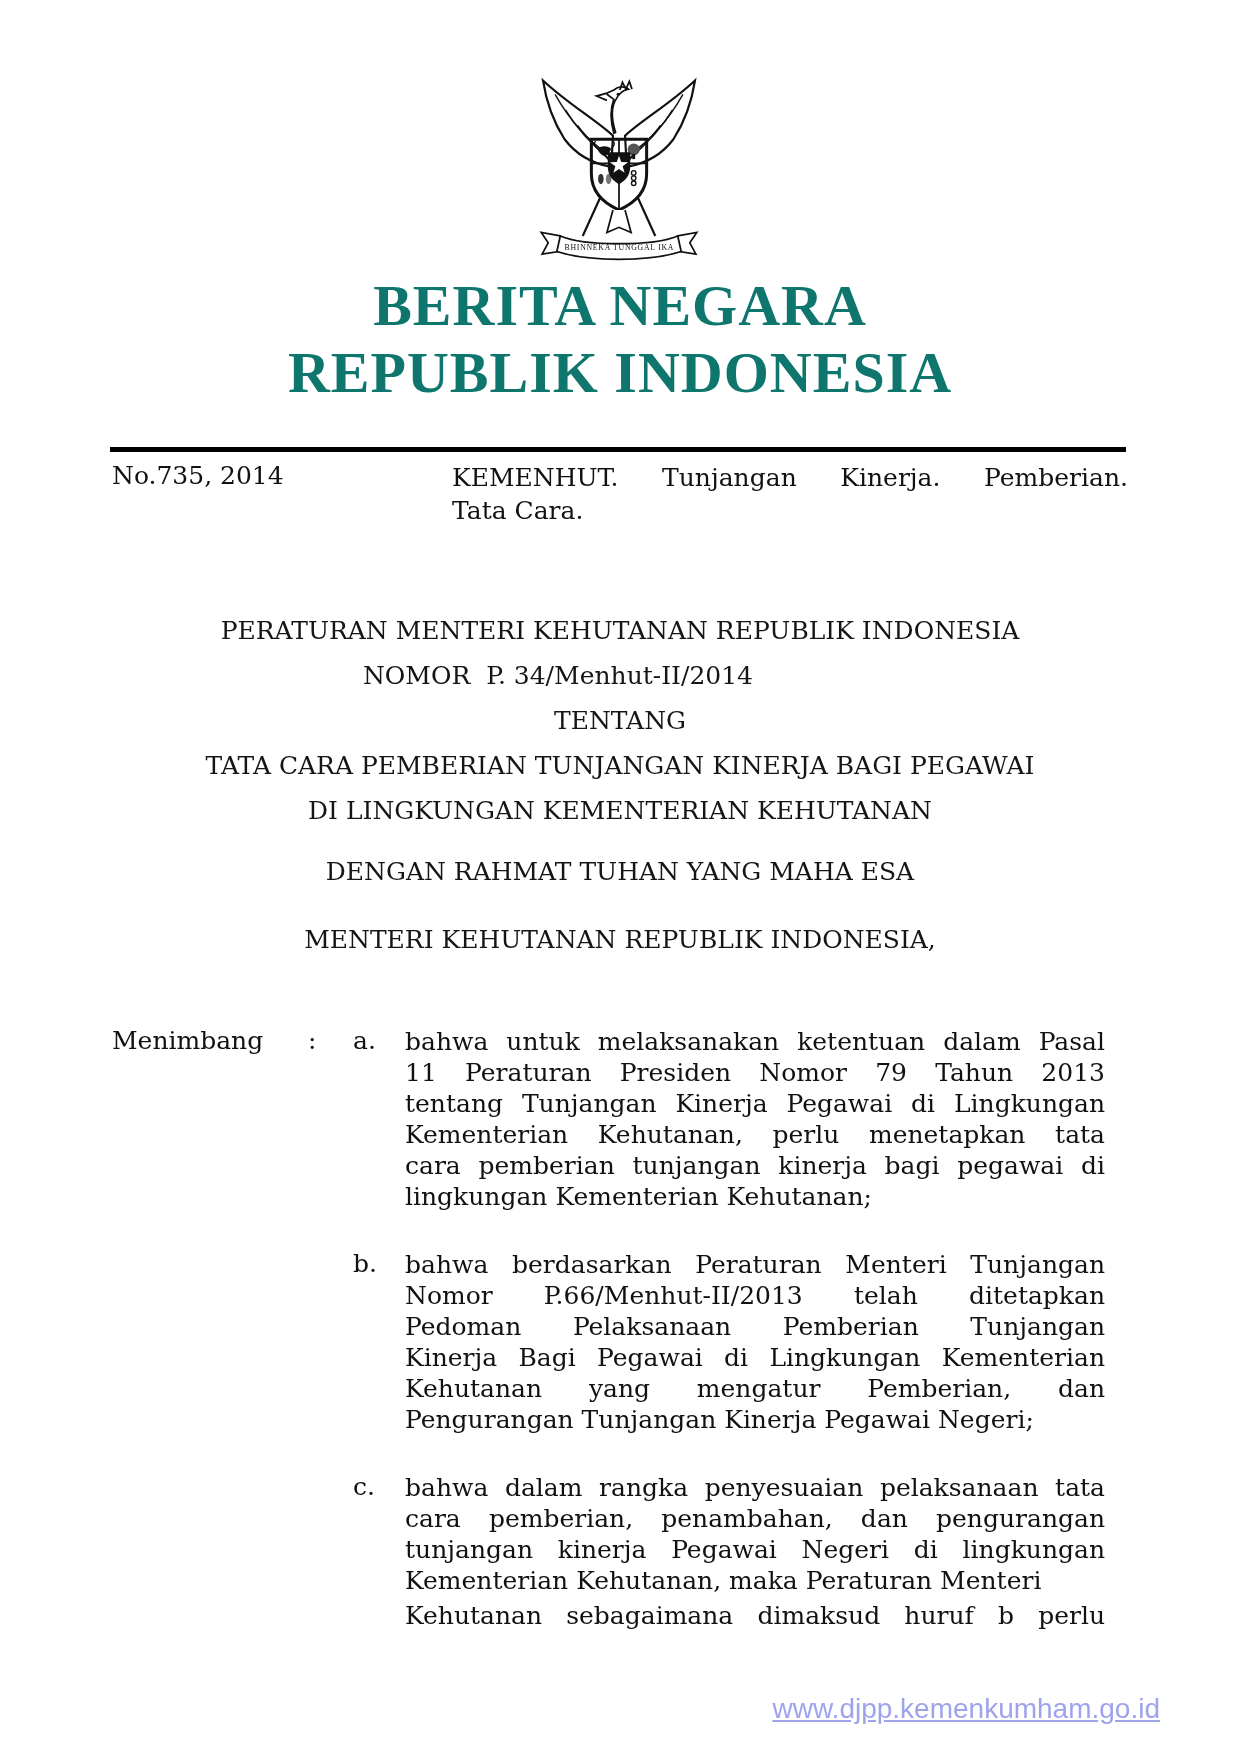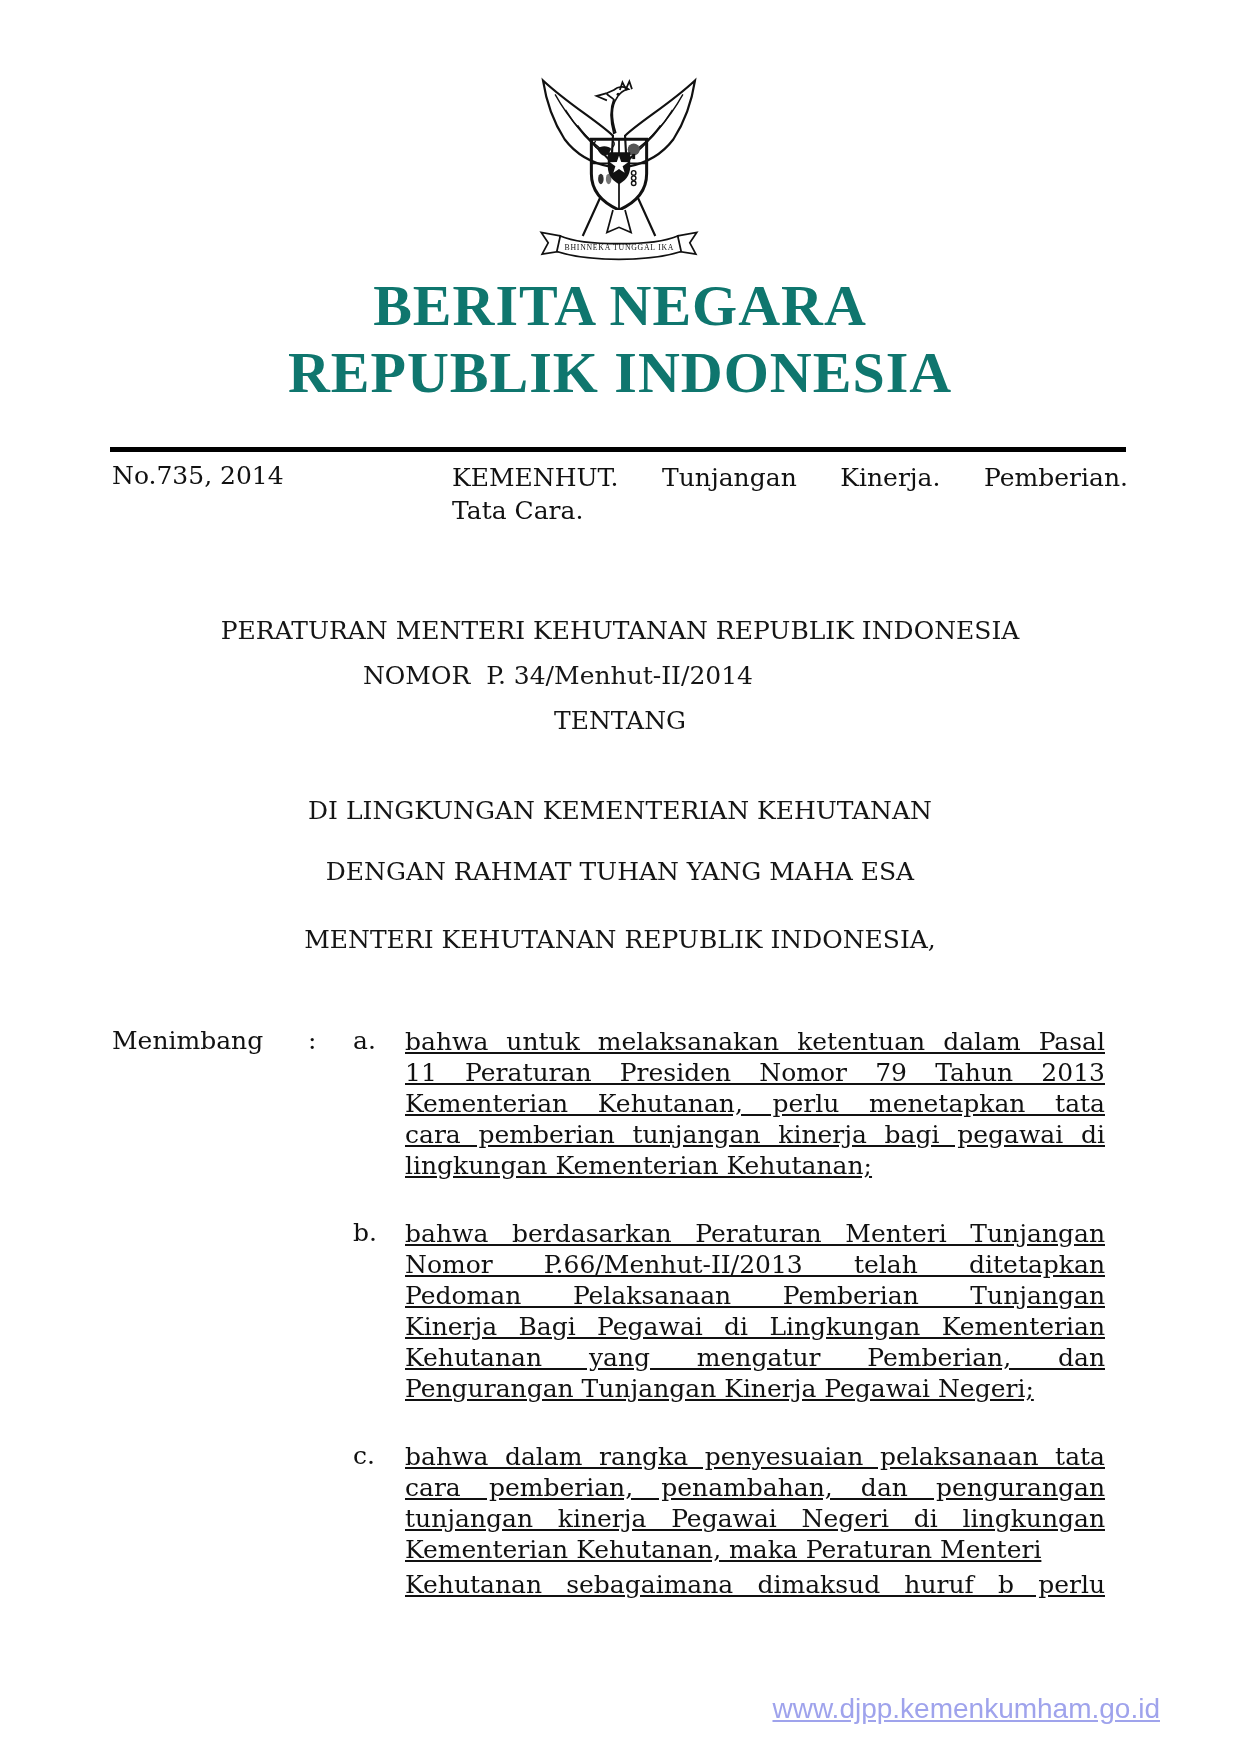--- a/index.html
+++ b/index.html
@@ -48,21 +48,21 @@
 
   
   .considerations { position: absolute; left: 112px; top: 1026px; width: 995px; }
   .cons-label { position: absolute; left: 0; top: 0; }
   .cons-colon { position: absolute; left: 196px; top: 0; }
   .cons-items { margin-left: 241px; width: 752px; }
   .cons-item { position: relative; margin-bottom: 37px; }
   .cons-item:last-child { margin-bottom: 0; }
   .item-letter { position: absolute; left: 0; top: 0; }
   .item-lines { margin-left: 52px; width: 700px; }
-  .item-lines div { line-height: 31px; text-decoration: underline; }
+  .item-lines div { line-height: 31px; }
   .jline { text-align: justify; text-align-last: justify; }
   .lline { text-align: left; }
   .gap-top { margin-top: 4px; }
 
   
   .footer-link {
     position: absolute; right: 80px; top: 1693px;
     font-family: "Liberation Sans", sans-serif;
     font-size: 28px;
     color: #9FA3EC;
@@ -132,34 +132,36 @@
 
   <div class="gazette-number">No.735, 2014</div>
   <div class="subject">
     <div class="stretch">KEMENHUT. Tunjangan Kinerja. Pemberian.</div>
     <div>Tata Cara.</div>
   </div>
 
   <div class="hline h-peraturan">PERATURAN MENTERI KEHUTANAN REPUBLIK INDONESIA</div>
   <div class="hline h-nomor">NOMOR  P. 34/Menhut-II/2014</div>
   <div class="hline h-tentang">TENTANG</div>
+  <div class="hline h-tatacara">TATA CARA PEMBERIAN TUNJANGAN KINERJA BAGI PEGAWAI</div>
   <div class="hline h-lingkungan">DI LINGKUNGAN KEMENTERIAN KEHUTANAN</div>
   <div class="hline h-rahmat">DENGAN RAHMAT TUHAN YANG MAHA ESA</div>
   <div class="hline h-menteri">MENTERI KEHUTANAN REPUBLIK INDONESIA,</div>
 
   <div class="considerations">
     <div class="cons-label">Menimbang</div>
     <div class="cons-colon">:</div>
     <div class="cons-items">
 
       <div class="cons-item">
         <span class="item-letter">a.</span>
         <div class="item-lines">
           <div class="jline">bahwa untuk melaksanakan ketentuan dalam Pasal</div>
           <div class="jline">11 Peraturan Presiden Nomor 79 Tahun 2013</div>
+          <div class="jline">tentang Tunjangan Kinerja Pegawai di Lingkungan</div>
           <div class="jline">Kementerian Kehutanan, perlu menetapkan tata</div>
           <div class="jline">cara pemberian tunjangan kinerja bagi pegawai di</div>
           <div class="lline">lingkungan Kementerian Kehutanan;</div>
         </div>
       </div>
 
       <div class="cons-item">
         <span class="item-letter">b.</span>
         <div class="item-lines">
           <div class="jline">bahwa berdasarkan Peraturan Menteri Tunjangan</div>

